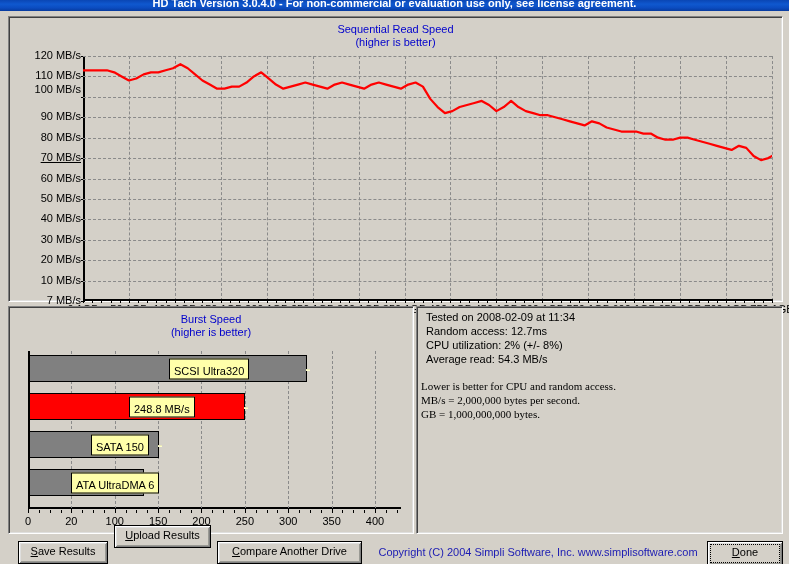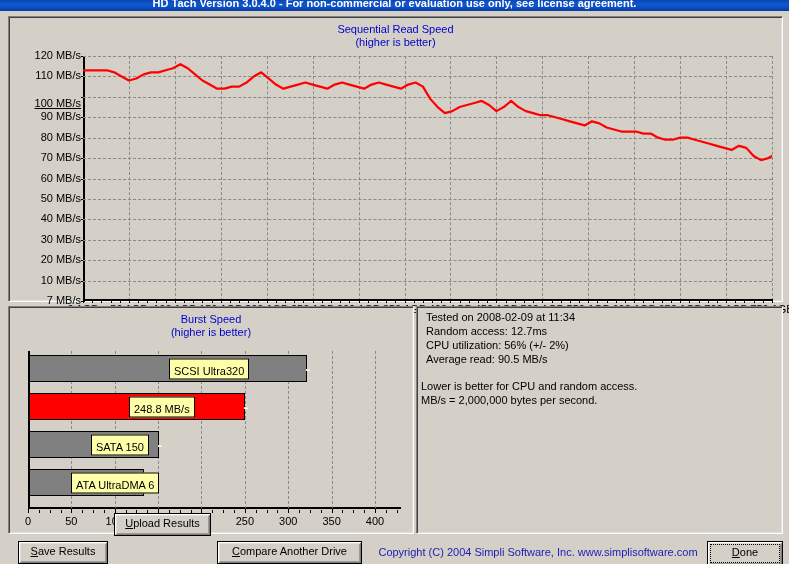--- a/index.html
+++ b/index.html
@@ -77,21 +77,21 @@
   #burstXLabels{position:absolute;left:19px;top:206px;width:373px;height:14px;}
   .bxlab{position:absolute;top:2px;font-size:11px;transform:translateX(-50%);}
   .bxtick{position:absolute;top:-5px;width:1px;height:5px;background:#000;}
   .bxtickm{position:absolute;top:-3px;width:1px;height:3px;background:#000;}
 
   
   #infoPanel{left:416px;top:306px;width:365px;height:226px;}
   .infoInner{position:absolute;left:4px;top:3px;right:4px;}
   .drivename{color:#ff0000;font-weight:bold;font-size:11.5px;line-height:14px;}
   .infoline{font-size:11px;line-height:14px;padding-left:5px;}
-  .infoblock2{margin-top:13px;}
+  .infoblock2{margin-top:13px;font-family:Liberation Serif, serif;}
   .infoline2{font-size:11px;line-height:14px;}
 
   
   .btn{
     position:absolute;height:21px;background:#d4d0c8;
     border:1px solid #000;
     box-shadow:inset 1px 1px 0 #ffffff, inset -1px -1px 0 #808080,
                inset 2px 2px 0 #dfdfde, inset -2px -2px 0 #9a9a94;
     font-size:11px;line-height:19px;text-align:center;color:#000;
     cursor:default;
@@ -131,27 +131,27 @@
         <div class="ylab" style="top: 204.167px;">20 MB/s</div>
         <div class="ytick" style="top: 204.167px;"></div>
         <div class="ylab" style="top: 183.75px;">30 MB/s</div>
         <div class="ytick" style="top: 183.75px;"></div>
         <div class="ylab" style="top: 163.333px;">40 MB/s</div>
         <div class="ytick" style="top: 163.333px;"></div>
         <div class="ylab" style="top: 142.917px;">50 MB/s</div>
         <div class="ytick" style="top: 142.917px;"></div>
         <div class="ylab" style="top: 122.5px;">60 MB/s</div>
         <div class="ytick" style="top: 122.5px;"></div>
-        <div class="ylab" style="top: 102.083px;">70 MB/s</div>
+        <div class="ylab" style="top: 102.083px; text-decoration: underline;">70 MB/s</div>
         <div class="ytick" style="top: 102.083px;"></div>
         <div class="ylab" style="top: 81.6667px;">80 MB/s</div>
         <div class="ytick" style="top: 81.6667px;"></div>
         <div class="ylab" style="top: 61.25px;">90 MB/s</div>
         <div class="ytick" style="top: 61.25px;"></div>
-        <div class="ylab" style="top: 48px; text-decoration: underline;">100 MB/s</div>
+        <div class="ylab" style="top: 34px;">100 MB/s</div>
         <div class="ytick" style="top: 40.8333px;"></div>
         <div class="ylab" style="top: 20.4167px;">110 MB/s</div>
         <div class="ytick" style="top: 20.4167px;"></div>
         <div class="ylab" style="top: 0px;">120 MB/s</div>
         <div class="ytick" style="top: 0px;"></div>
       </div>
     <div class="seqplot" id="seqPlot">
       <div class="axisL"></div>
       <div class="axisB"></div>
     <div class="gridh" style="top: 224.583px;"></div>
@@ -306,21 +306,21 @@
         <div class="bar grey" style="left: 1px; top: 80px; width: 130.116px;"></div>
         <div class="leader" style="left: 130.116px; top: 93.5px; width: 4px;"></div>
         <div class="callout" style="left: 63px; top: 93.5px;">SATA 150</div>
         <div class="bar grey" style="left: 1px; top: 118px; width: 115.37px;"></div>
         <div class="leader" style="left: 115.37px; top: 131.5px; width: 4px;"></div>
         <div class="callout" style="left: 43px; top: 131.5px;">ATA UltraDMA 6</div>
       </div>
     <div id="burstXLabels">
         <div class="bxlab" style="left: 0px;">0</div>
         <div class="bxtick" style="left: 0px;"></div>
-        <div class="bxlab" style="left: 43.3721px;">50</div>
+        <div class="bxlab" style="left: 43.3721px;">20</div>
         <div class="bxtick" style="left: 43.3721px;"></div>
         <div class="bxlab" style="left: 86.7442px;">100</div>
         <div class="bxtick" style="left: 86.7442px;"></div>
         <div class="bxlab" style="left: 130.116px;">150</div>
         <div class="bxtick" style="left: 130.116px;"></div>
         <div class="bxlab" style="left: 173.488px;">200</div>
         <div class="bxtick" style="left: 173.488px;"></div>
         <div class="bxlab" style="left: 216.86px;">250</div>
         <div class="bxtick" style="left: 216.86px;"></div>
         <div class="bxlab" style="left: 260.233px;">300</div>
@@ -355,33 +355,34 @@
         <div class="bxtickm" style="left: 336.134px;"></div>
         <div class="bxtickm" style="left: 357.82px;"></div>
         <div class="bxtickm" style="left: 368.663px;"></div>
       </div>
   </div>
 
   <div class="panel" id="infoPanel">
     <div class="infoInner">
       <div class="infoline">Tested on 2008-02-09 at 11:34</div>
       <div class="infoline">Random access: 12.7ms</div>
-      <div class="infoline">CPU utilization: 56% (+/- 2%)</div>
-      <div class="infoline">Average read: 90.5 MB/s</div>
+      <div class="infoline">CPU utilization: 2% (+/- 8%)</div>
+      <div class="infoline">Average read: 54.3 MB/s</div>
       <div class="infoblock2">
         <div class="infoline2">Lower is better for CPU and random access.</div>
         <div class="infoline2">MB/s = 2,000,000 bytes per second.</div>
+        <div class="infoline2">GB = 1,000,000,000 bytes.</div>
       </div>
     </div>
   </div>
 
   <div class="btn" id="saveBtn" style="left:18px;top:541px;width:88px;">
     <span class="btnlabel"><u>S</u>ave Results</span>
   </div>
-  <div class="btn" id="uploadBtn" style="left:114px;top:513px;width:95px;">
+  <div class="btn" id="uploadBtn" style="left:114px;top:525px;width:95px;">
     <span class="btnlabel"><u>U</u>pload Results</span>
   </div>
   <div class="btn" id="compareBtn" style="left:217px;top:541px;width:143px;">
     <span class="btnlabel"><u>C</u>ompare Another Drive</span>
   </div>
 
   <div id="copyright">Copyright (C) 2004 Simpli Software, Inc. www.simplisoftware.com</div>
 
   <div class="btn" id="doneBtn" style="left:707px;top:541px;width:74px;height:23px;line-height:21px;">
     <div class="focusring"></div>

